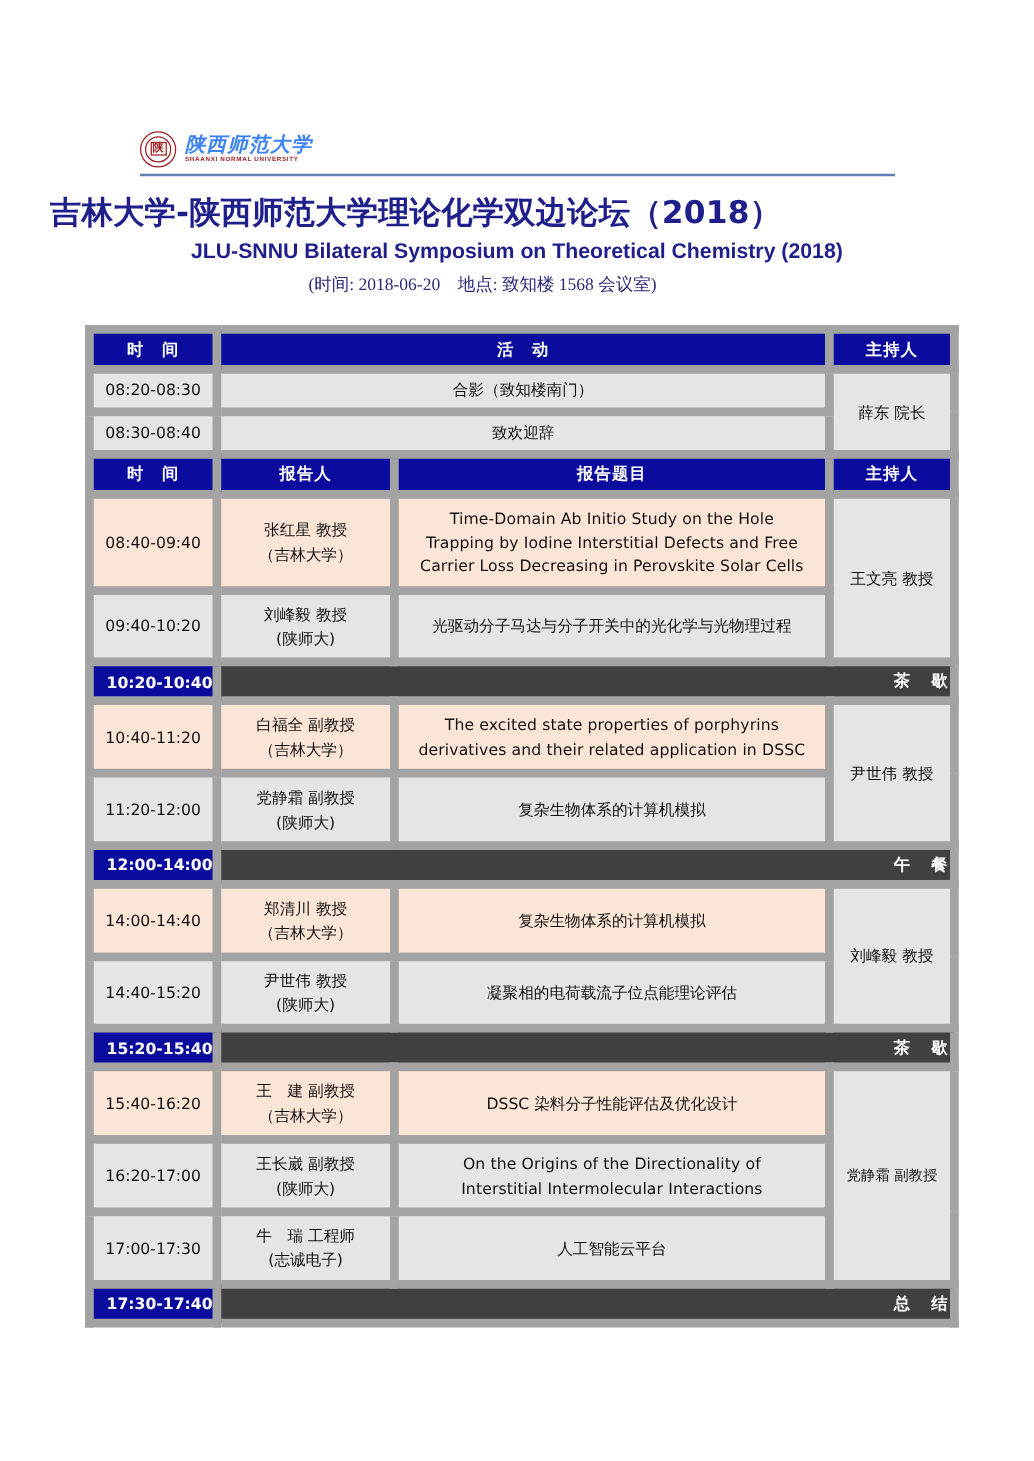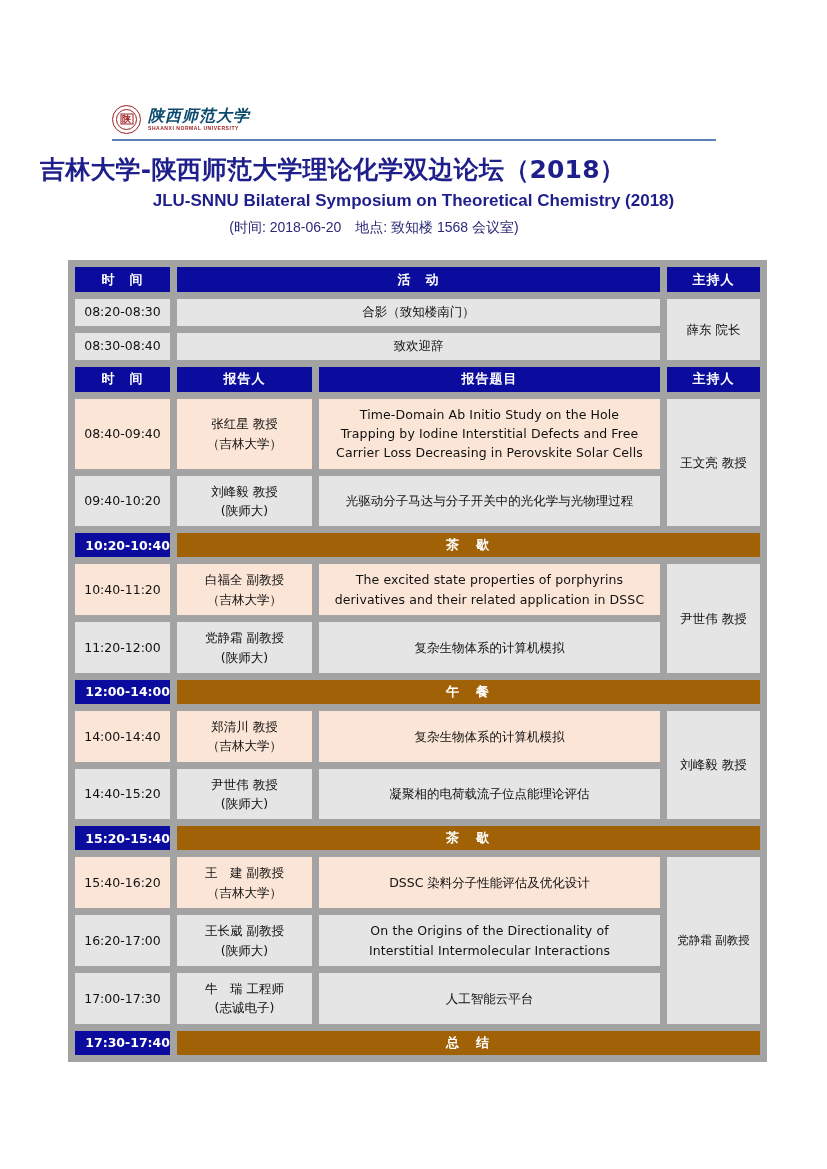--- a/index.html
+++ b/index.html
@@ -28,21 +28,21 @@
     border:1px solid #9e2022;border-radius:50%;
   }
   .seal-glyph{
     position:absolute;left:50%;top:50%;transform:translate(-50%,-50%);
     font-size:9px;line-height:1;color:#9e2022;font-weight:bold;
     border:1px solid #9e2022;padding:0px 1px;
     font-family:"DejaVu Sans",sans-serif;
   }
   .lh-text{display:flex;flex-direction:column;justify-content:center;line-height:1;}
   .lh-cn{
-    font-size:16px;font-weight:bold;color:#0c4a6e;letter-spacing:1px;
+    font-size:16px;font-weight:bold;color:#3b82f6;letter-spacing:1px;
     font-family:"DejaVu Sans",sans-serif;font-style:italic;
   }
   .lh-en{
     font-size:5px;font-weight:bold;color:#9e2022;letter-spacing:0.55px;
     margin-top:2px;
   }
   .rule{
     position:absolute;left:112px;top:139px;width:604px;height:2px;
     background:#5b7fb4;
   }
@@ -52,23 +52,23 @@
     position:absolute;left:0;top:153px;width:827px;text-align:left;
     font-size:25px;font-weight:bold;color:#1f1f8c;letter-spacing:0.2px;
     font-family:"DejaVu Sans",sans-serif;
     padding-left:40px;
   }
   .title-en{
     position:absolute;left:0;top:191px;width:827px;text-align:center;
     font-size:17px;font-weight:bold;color:#1f1f8c;
   }
   .subtitle{
-    position:absolute;left:0;top:219px;width:748px;text-align:center;
+    position:absolute;left:12px;top:219px;width:748px;text-align:center;
     font-size:14px;color:#2a2a78;
-    font-family:Liberation Sans, sans-serif;
+    font-family:Liberation Serif, serif;
   }
 
   
   .sched{
     position:absolute;left:68px;top:260px;width:692px;
     border-collapse:collapse;
     table-layout:fixed;
   }
   .sched td{
     border:7px solid #a3a3a3;
@@ -82,22 +82,22 @@
   .c-time{width:102px;}
   .c-person{width:142px;}
   .c-topic{width:348px;}
   .c-host{width:100px;}
 
   tr.hdr td{
     background:#0b0b9e;color:#ffffff;font-weight:bold;
     height:25px;font-size:13px;letter-spacing:1px;
   }
   td.break{
-    background:#a16207;color:#ffffff;font-weight:bold;
-    height:24px;font-size:13px;letter-spacing:2px;
+    background:#404040;color:#ffffff;font-weight:bold;
+    height:24px;font-size:13px;letter-spacing:2px;text-align:right;
   }
   td.break-time{
     background:#0b0b9e;color:#ffffff;font-weight:bold;
     height:24px;font-size:12.5px;letter-spacing:0;text-align:right;
   }
   td.hl{background:#fbe5d6;}
   td.plain{background:#e5e5e5;}
 
   .cell{
     padding:6px 5px;line-height:1.55;

